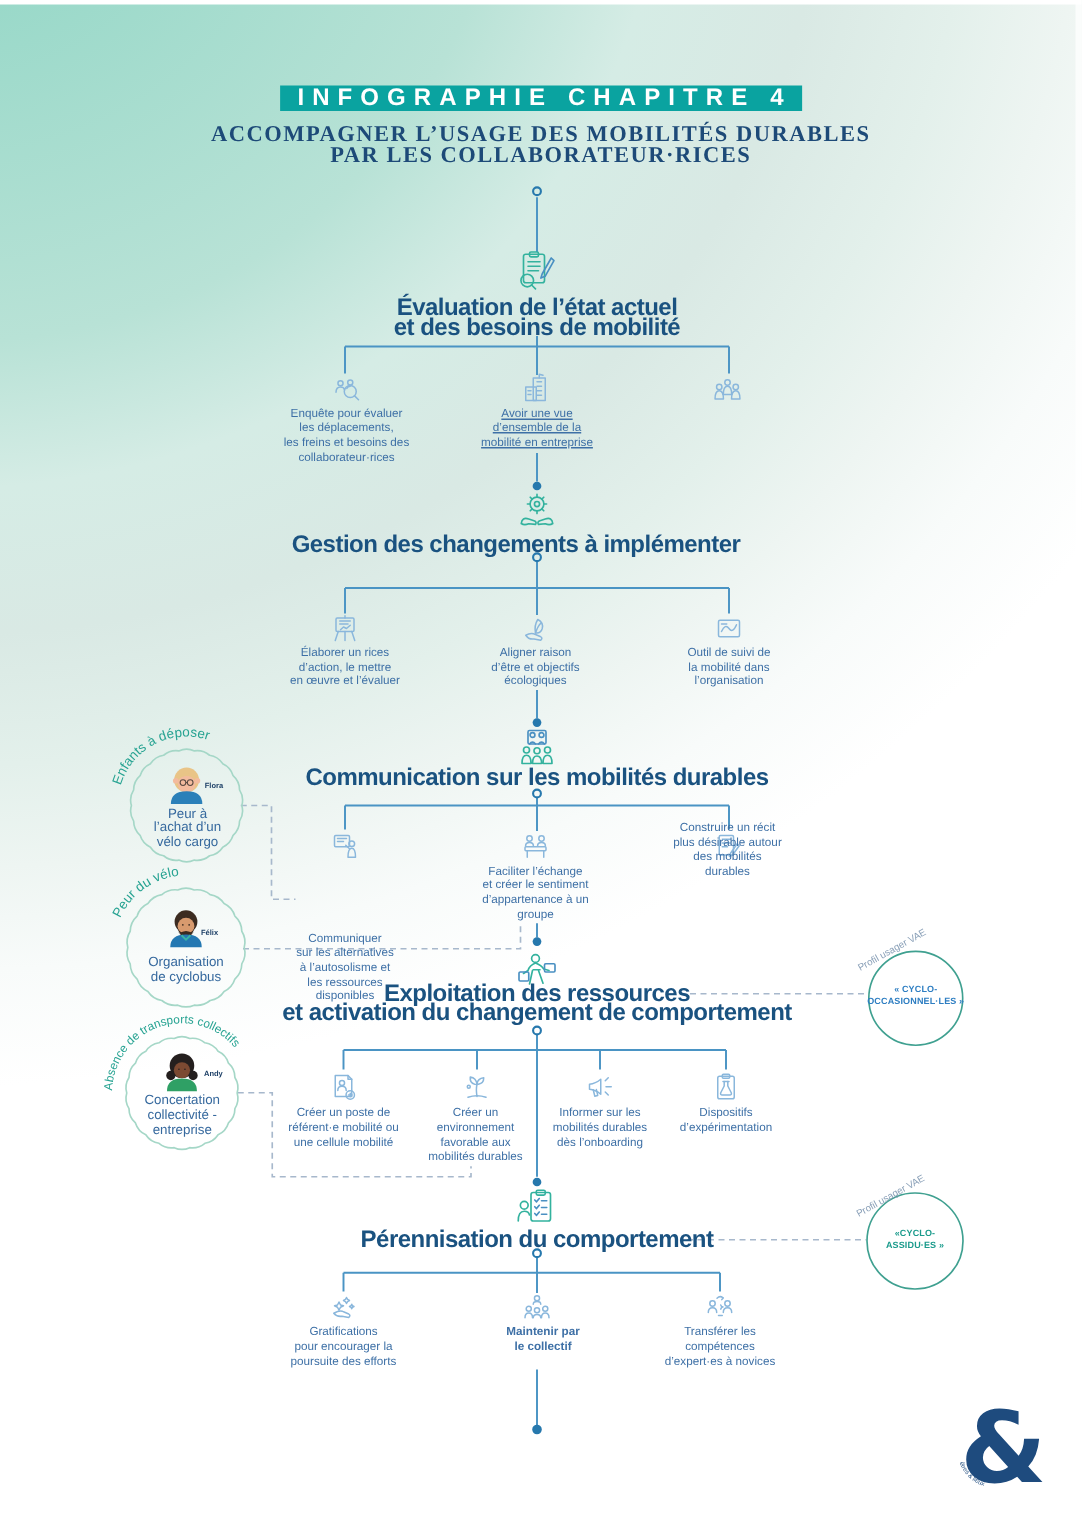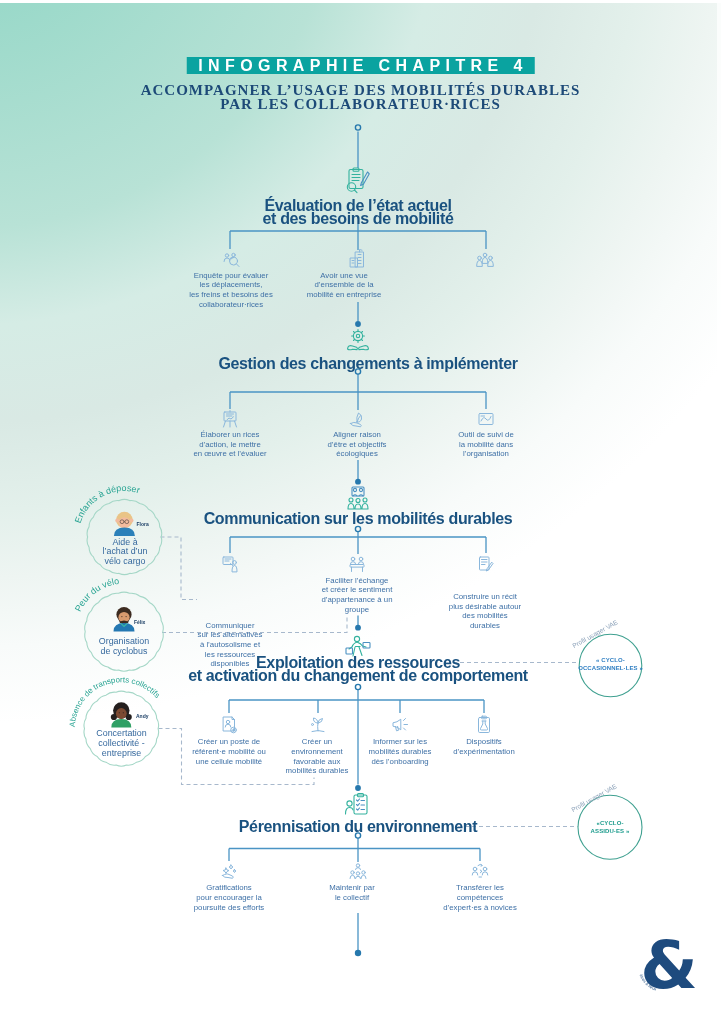--- a/index.html
+++ b/index.html
@@ -337,31 +337,31 @@
 
   <div class="abs top-strip"></div>
   <div class="abs right-strip"></div>
 
   <div class="abs cx banner" style="left:360.5px;top:57px;">INFOGRAPHIE CHAPITRE 4</div>
   <div class="abs cx doc-title" style="left:360.5px;top:82.5px;width:600px;">ACCOMPAGNER L’USAGE DES MOBILITÉS DURABLES
 PAR LES COLLABORATEUR·RICES</div>
 
   <div class="abs cx stage-title" style="left:358px;top:199px;">Évaluation de l’état actuel
 et des besoins de mobilité</div>
-  <div class="abs cx stage-title" style="left:368px;top:356.5px;">Gestion des changements à implémenter</div>
+  <div class="abs cx stage-title" style="left:344px;top:356.5px;">Gestion des changements à implémenter</div>
   <div class="abs cx stage-title" style="left:358px;top:511.5px;">Communication sur les mobilités durables</div>
   <div class="abs cx stage-title" style="left:358px;top:656px;">Exploitation des ressources
 et activation du changement de comportement</div>
-  <div class="abs cx stage-title" style="left:358px;top:819.5px;">Pérennisation du environnement</div>
+  <div class="abs cx stage-title" style="left:358px;top:819.5px;">Pérennisation du comportement</div>
 
   <div class="abs cx node-text" style="left:231px;top:270.6px;">Enquête pour évaluer
 les déplacements,
 les freins et besoins des
 collaborateur·rices</div>
-  <div class="abs cx node-text" style="left:344px;top:270.6px;">Avoir une vue
+  <div class="abs cx node-text" style="left:358px;top:270.6px;text-decoration:underline;">Avoir une vue
 d’ensemble de la
 mobilité en entreprise</div>
 
   <div class="abs cx node-text" style="left:230px;top:430px;">Élaborer un rices
 d’action, le mettre
 en œuvre et l’évaluer</div>
   <div class="abs cx node-text" style="left:357px;top:430px;">Aligner raison
 d’être et objectifs
 écologiques</div>
   <div class="abs cx node-text" style="left:486px;top:430px;">Outil de suivi de
@@ -370,49 +370,49 @@
 
   <div class="abs cx node-text" style="left:230px;top:575.6px;margin-top:45px;">Communiquer
 sur les alternatives
 à l’autosolisme et
 les ressources
 disponibles</div>
   <div class="abs cx node-text" style="left:357px;top:575.6px;">Faciliter l’échange
 et créer le sentiment
 d’appartenance à un
 groupe</div>
-  <div class="abs cx node-text" style="left:485px;top:592px;">Construire un récit
+  <div class="abs cx node-text" style="left:485px;top:547px;">Construire un récit
 plus désirable autour
 des mobilités
 durables</div>
 
   <div class="abs cx node-text" style="left:229px;top:737.3px;">Créer un poste de
 référent·e mobilité ou
 une cellule mobilité</div>
   <div class="abs cx node-text" style="left:317px;top:737.3px;width:90px;">Créer un
 environnement
 favorable aux
 mobilités durables</div>
   <div class="abs cx node-text" style="left:400px;top:737.3px;">Informer sur les
 mobilités durables
 dès l’onboarding</div>
   <div class="abs cx node-text" style="left:484px;top:737.3px;">Dispositifs
 d’expérimentation</div>
 
   <div class="abs cx node-text" style="left:229px;top:883.3px;">Gratifications
 pour encourager la
 poursuite des efforts</div>
-  <div class="abs cx node-text" style="left:352px;top:883.3px;">Maintenir par
+  <div class="abs cx node-text" style="left:362px;top:883.3px;font-weight:bold;">Maintenir par
 le collectif</div>
   <div class="abs cx node-text" style="left:480px;top:883.3px;">Transférer les
 compétences
 d’expert·es à novices</div>
 
   <div class="abs persona-name" style="left:136.5px;top:521px;">Flora</div>
-  <div class="abs cx persona-text" style="left:125px;top:537.6px;">Aide à
+  <div class="abs cx persona-text" style="left:125px;top:537.6px;">Peur à
 l’achat d’un
 vélo cargo</div>
   <div class="abs persona-name" style="left:134px;top:618.5px;">Félix</div>
   <div class="abs cx persona-text" style="left:124px;top:637.2px;">Organisation
 de cyclobus</div>
   <div class="abs persona-name" style="left:136px;top:712.5px;">Andy</div>
   <div class="abs cx persona-text" style="left:121.5px;top:729.2px;">Concertation
 collectivité -
 entreprise</div>
 

